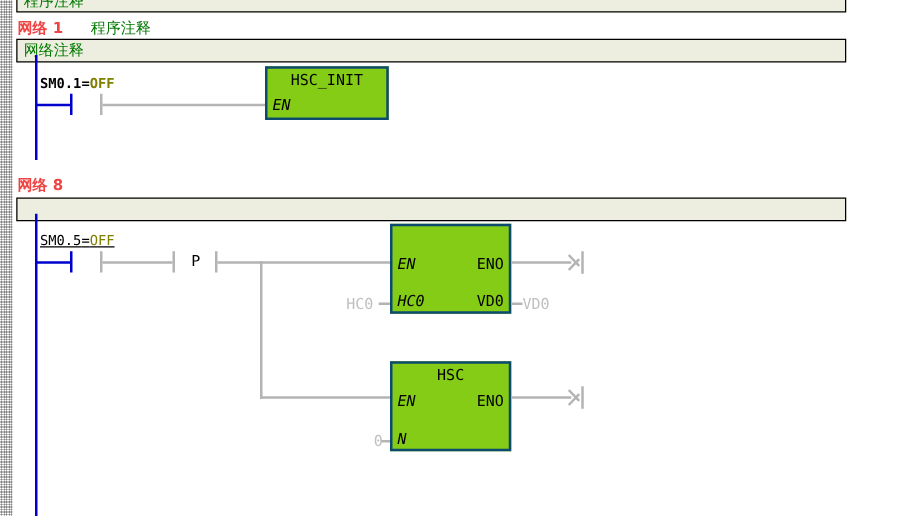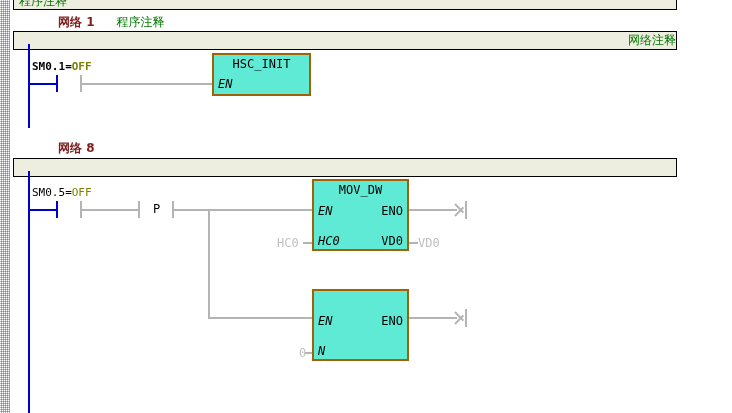--- a/index.html
+++ b/index.html
@@ -58,43 +58,41 @@
     top: -8px;
     width: 664px;
     height: 18px;
   }
 
   #network1-comment-box {
     left: 13px;
     top: 31px;
     width: 664px;
     height: 19px;
-    text-align: right;
   }
 
   #network2-comment-box {
     left: 13px;
     top: 158px;
     width: 664px;
     height: 19px;
   }
 
   
   .network-heading {
     position: absolute;
     left: 14px;
     white-space: nowrap;
     line-height: 16px;
     font-family: "DejaVu Sans", sans-serif;
     font-size: 12px;
   }
   .network-heading .net-label {
     font-weight: bold;
-    color: #7f1d1d;
-    margin-left: 44px;
+    color: #ef4444;
   }
   .network-heading .net-title {
     color: #007800;
     margin-left: 22px;
   }
   #network1-heading { top: 14px; }
   #network2-heading { top: 140px; }
 
   
   .rail {
@@ -148,37 +146,37 @@
     font-family: "DejaVu Sans Mono", monospace;
     font-size: 11px;
     line-height: 13px;
     white-space: nowrap;
     color: #000000;
   }
   .contact-label .val {
     color: #808000;
   }
   #rung1-operand { left: 32px; top: 60px; font-weight: bold; }
-  #rung2-operand { left: 32px; top: 186px; }
+  #rung2-operand { left: 32px; top: 186px; text-decoration: underline; }
 
   
   .p-marker {
     position: absolute;
     font-family: "DejaVu Sans Mono", monospace;
     font-size: 12px;
     line-height: 14px;
     color: #000000;
   }
   #p-contact-letter { left: 153px; top: 202px; }
 
   
   .fb {
     position: absolute;
-    border: 2px solid #a16207;
-    background: #5eead4;
+    border: 2px solid #0c4a6e;
+    background: #84cc16;
     box-sizing: border-box;
   }
   .fb-title {
     position: absolute;
     left: 0;
     right: 0;
     top: 2px;
     text-align: center;
     font-family: "DejaVu Sans Mono", monospace;
     font-size: 12px;
@@ -300,41 +298,41 @@
 <div class="contact-bar-grey" style="left:138px; top:201px;"></div>
 
 <div class="p-marker" id="p-contact-letter">P</div>
 <div class="contact-bar-grey" style="left:172px; top:201px;"></div>
 <div class="wire-h" style="left:174px; top:209px; width:138px;"></div>
 
 <div class="wire-v" style="left:208px; top:209px; height:110px;"></div>
 <div class="wire-h" style="left:208px; top:317px; width:104px;"></div>
 
 <div class="fb" id="block-mov-dw">
-  <div class="fb-title">MOV_DW</div>
   <div class="fb-pin left" style="top:23px;">EN</div>
   <div class="fb-pin right" style="top:23px;">ENO</div>
   <div class="fb-pin left" style="top:53px;">HC0</div>
   <div class="fb-pin right" style="top:53px;">VD0</div>
 </div>
 
 <div class="ext-operand" style="left:277px; top:236px;">HC0</div>
 <div class="wire-h" style="left:303px; top:242px; width:9px;"></div>
 
 <div class="wire-h" style="left:409px; top:242px; width:9px;"></div>
 <div class="ext-operand" style="left:418px; top:236px;">VD0</div>
 
 <div class="wire-h" style="left:409px; top:209px; width:48px;"></div>
 <div class="eno-arrow" style="left:455px; top:201px;">
   <div class="v-up"></div>
     <div class="v-dn"></div>
     <div class="bar"></div>
 </div>
 
 <div class="fb" id="block-hsc">
+  <div class="fb-title">HSC</div>
   <div class="fb-pin left" style="top:23px;">EN</div>
   <div class="fb-pin right" style="top:23px;">ENO</div>
   <div class="fb-pin left" style="top:53px;">N</div>
 </div>
 
 <div class="ext-operand" style="left:299px; top:346px;">0</div>
 <div class="wire-h" style="left:305px; top:352px; width:7px;"></div>
 
 <div class="wire-h" style="left:409px; top:317px; width:48px;"></div>
 <div class="eno-arrow" style="left:455px; top:309px;">

